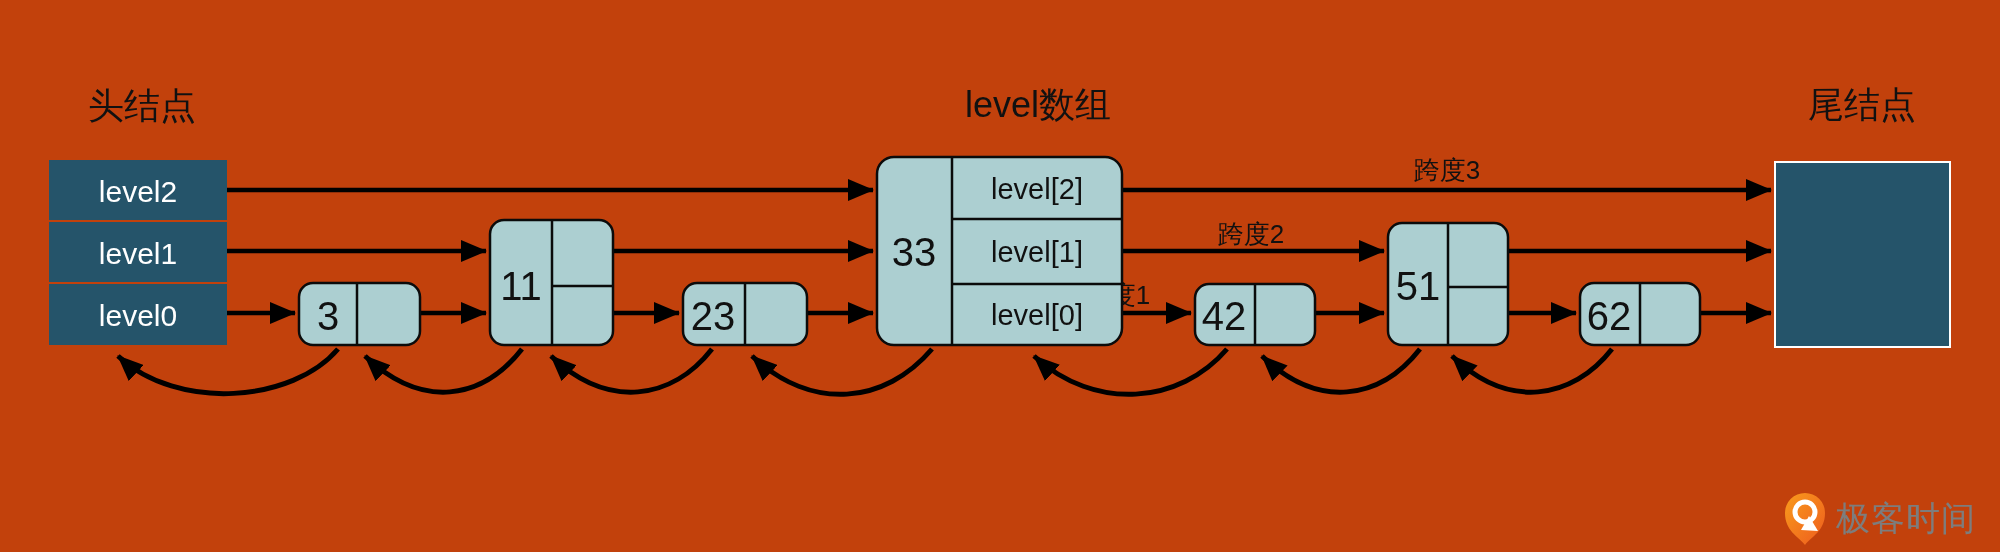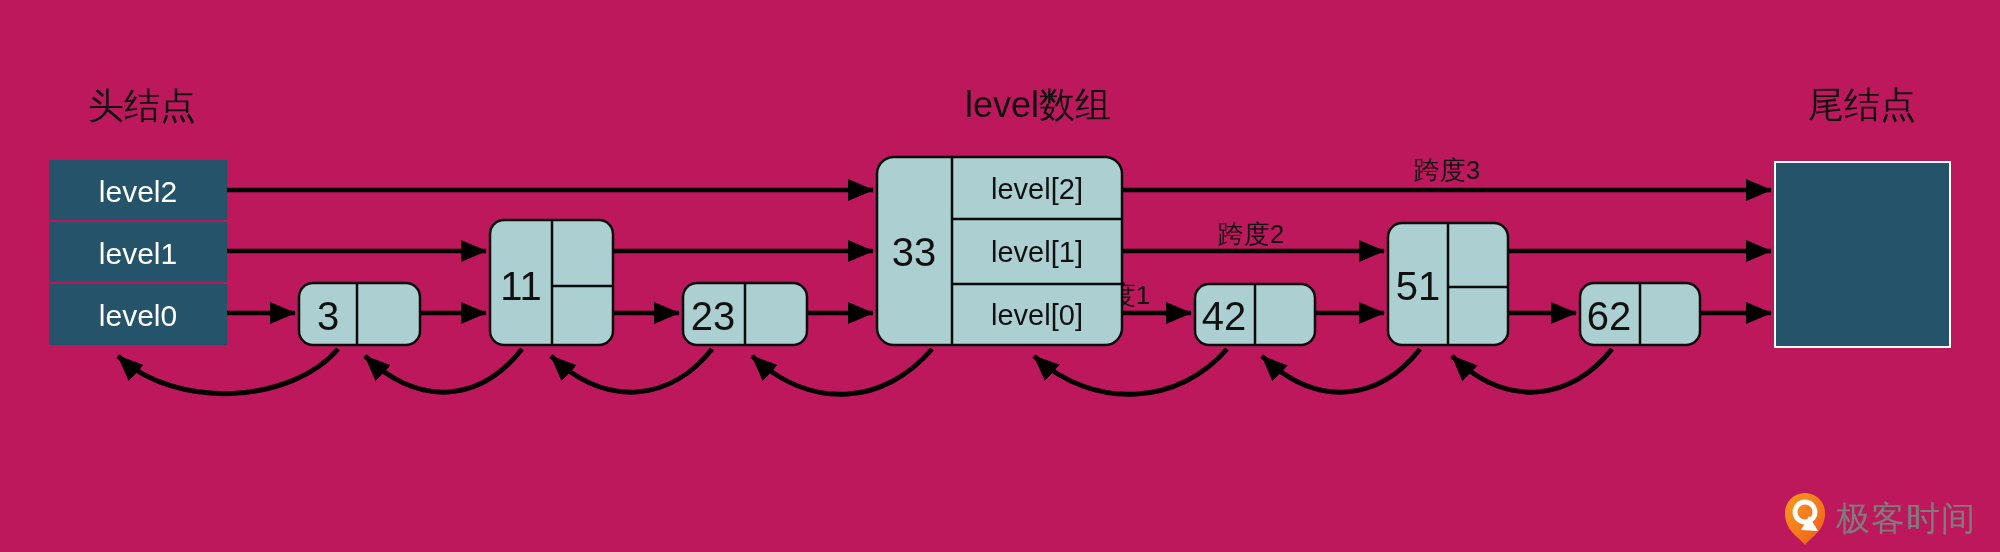--- a/index.html
+++ b/index.html
@@ -1,21 +1,21 @@
 <!DOCTYPE html>
 <html><head>
 <meta charset="utf-8">
 <style>
   html, body { margin: 0; padding: 0; }
   body { background: #f1f4f5; }
   .canvas {
     position: relative;
     width: 2000px;
     height: 552px;
-    background: #be185d;
+    background: #c2410c;
     overflow: hidden;
     font-family: "Liberation Sans", sans-serif;
   }
   svg { display: block; }
   text {
     font-family: "Liberation Sans", sans-serif;
     fill: #111;
   }
   .title { font-size: 36px; font-weight: 500; }
   .head-label { font-size: 30px; fill: #ffffff; }

